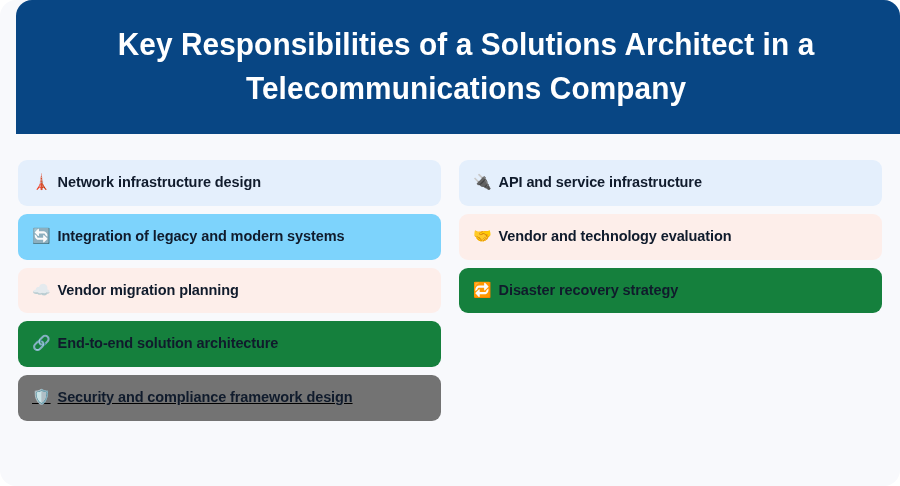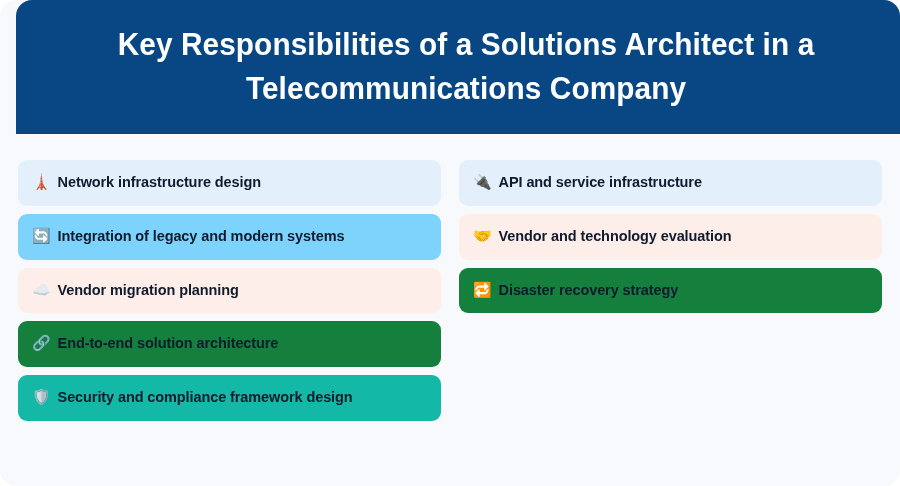--- a/index.html
+++ b/index.html
@@ -94,21 +94,21 @@
     font-size: 15px;
     margin-right: 7px;
     font-family: "DejaVu Sans", sans-serif;
     font-weight: normal;
   }
 
   .c-blue   { background: #e4effc; }
   .c-green  { background: #7dd3fc; }
   .c-pink   { background: #fdeeea; }
   .c-yellow { background: #15803d; }
-  .c-purple { background: #14b8a6; }
+  .c-purple { background: #737373; text-decoration: underline; }
 </style>
 </head>
 <body>
 
 <div class="infographic">
 
   <div class="header-banner">
     <h1 class="header-title">Key Responsibilities of a Solutions Architect in a Telecommunications Company</h1>
   </div>
 

